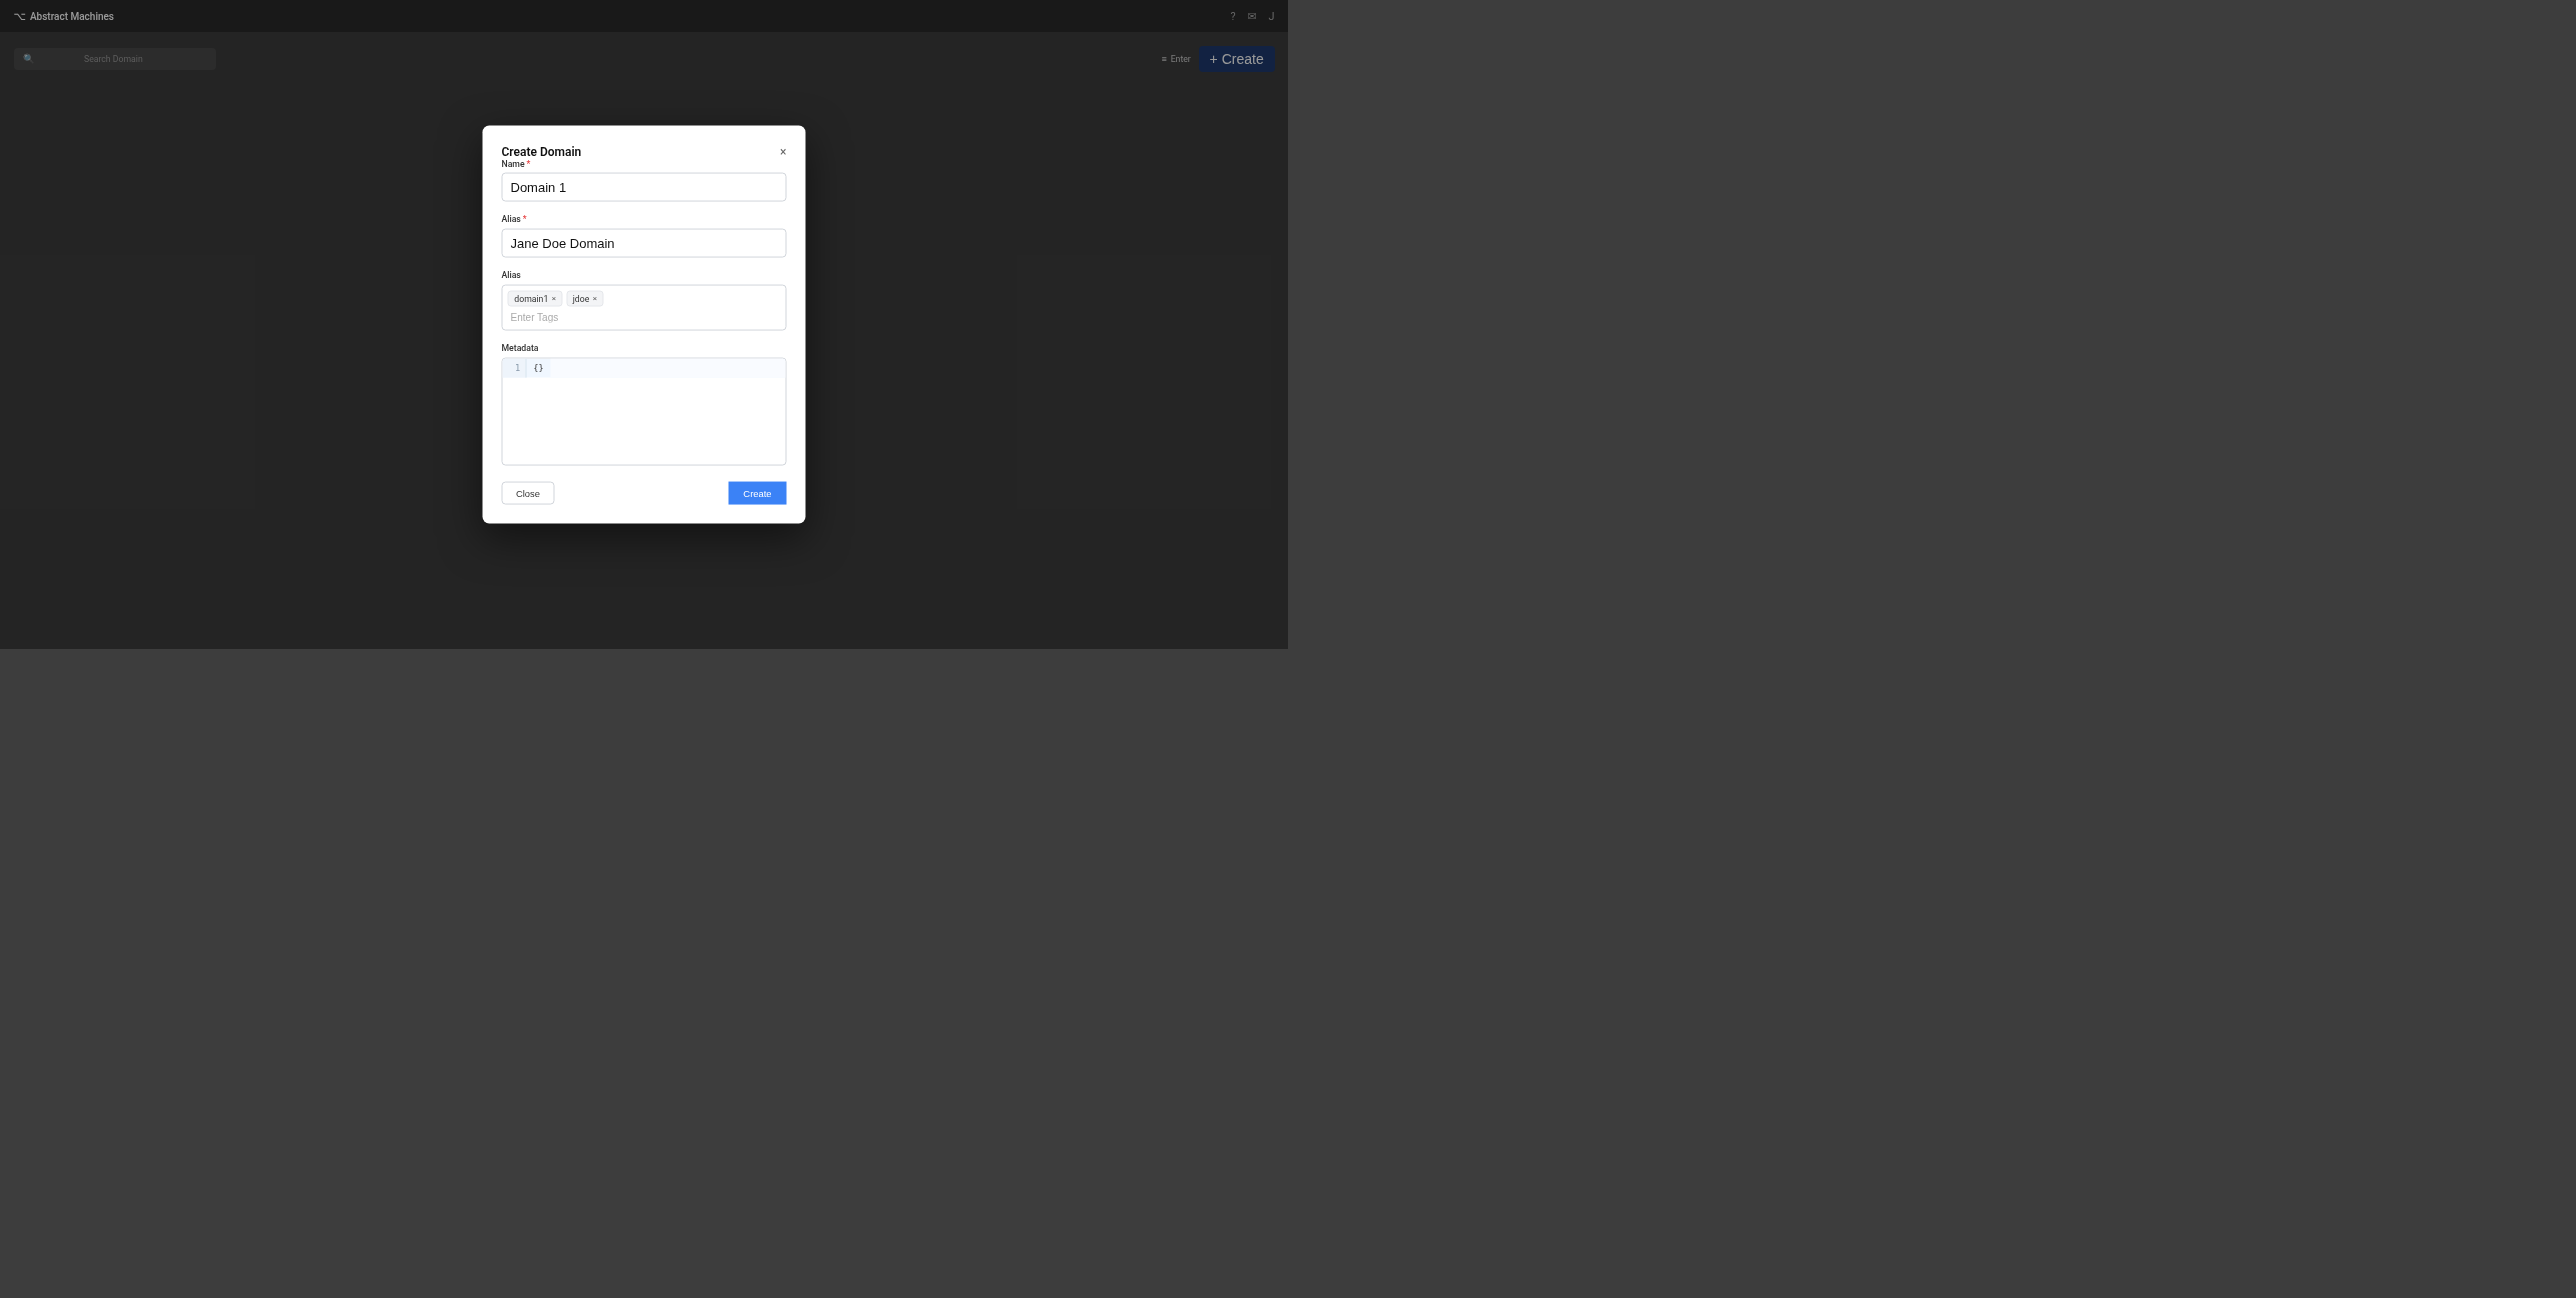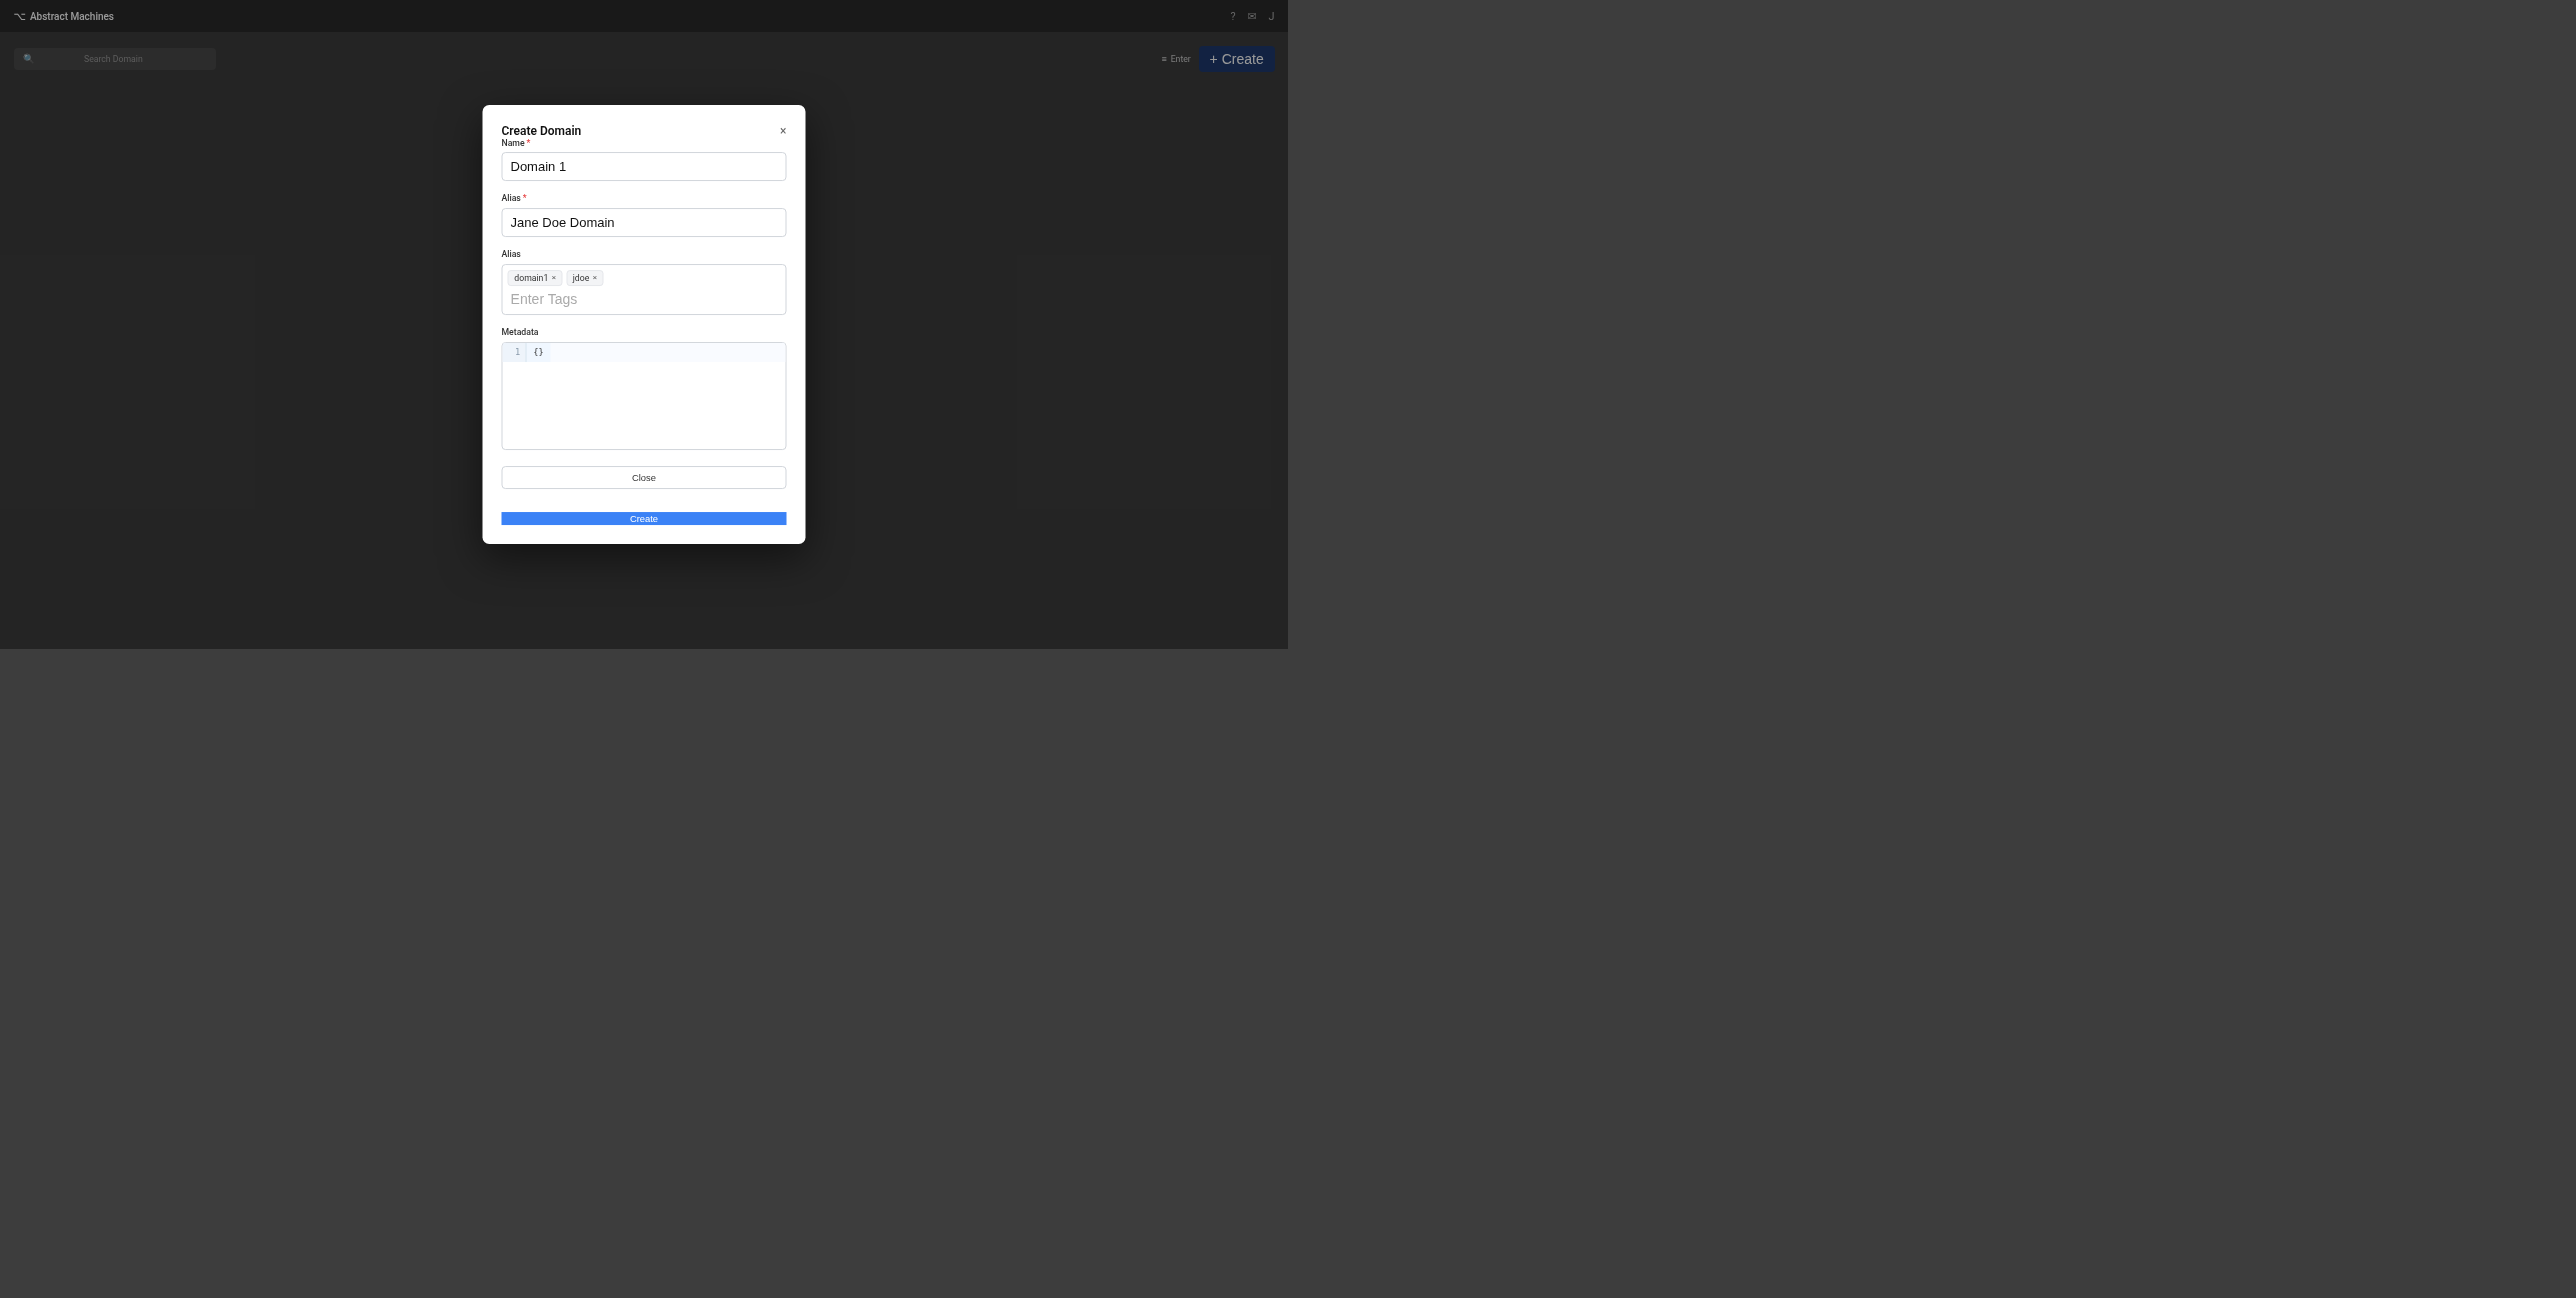--- a/index.html
+++ b/index.html
@@ -231,21 +231,21 @@
       color: #666666;
       font-size: 8px;
       cursor: pointer;
       line-height: 1;
     }
 
     .tags-input {
       width: 100%;
       border: none;
       outline: none;
-      font-size: 14px;
+      font-size: 10px;
       color: #333333;
       padding: 1.3px 2.7px;
     }
 
     .tags-input::placeholder {
       color: #aaaaaa;
     }
 
     
     .metadata-editor {
@@ -284,21 +284,20 @@
       flex: 1;
       background-color: #f9fbff;
     }
 
     
     .modal-footer {
       display: flex;
       justify-content: space-between;
       gap: 23px;
       margin-top: 16px;
-      flex-direction: column;
     }
 
     .btn-close {
       background-color: #ffffff;
       border: 0.7px solid #d1d5db;
       border-radius: 4px;
       padding: 5.4px 13.5px;
       font-size: 9.4px;
       color: #333333;
       cursor: pointer;

